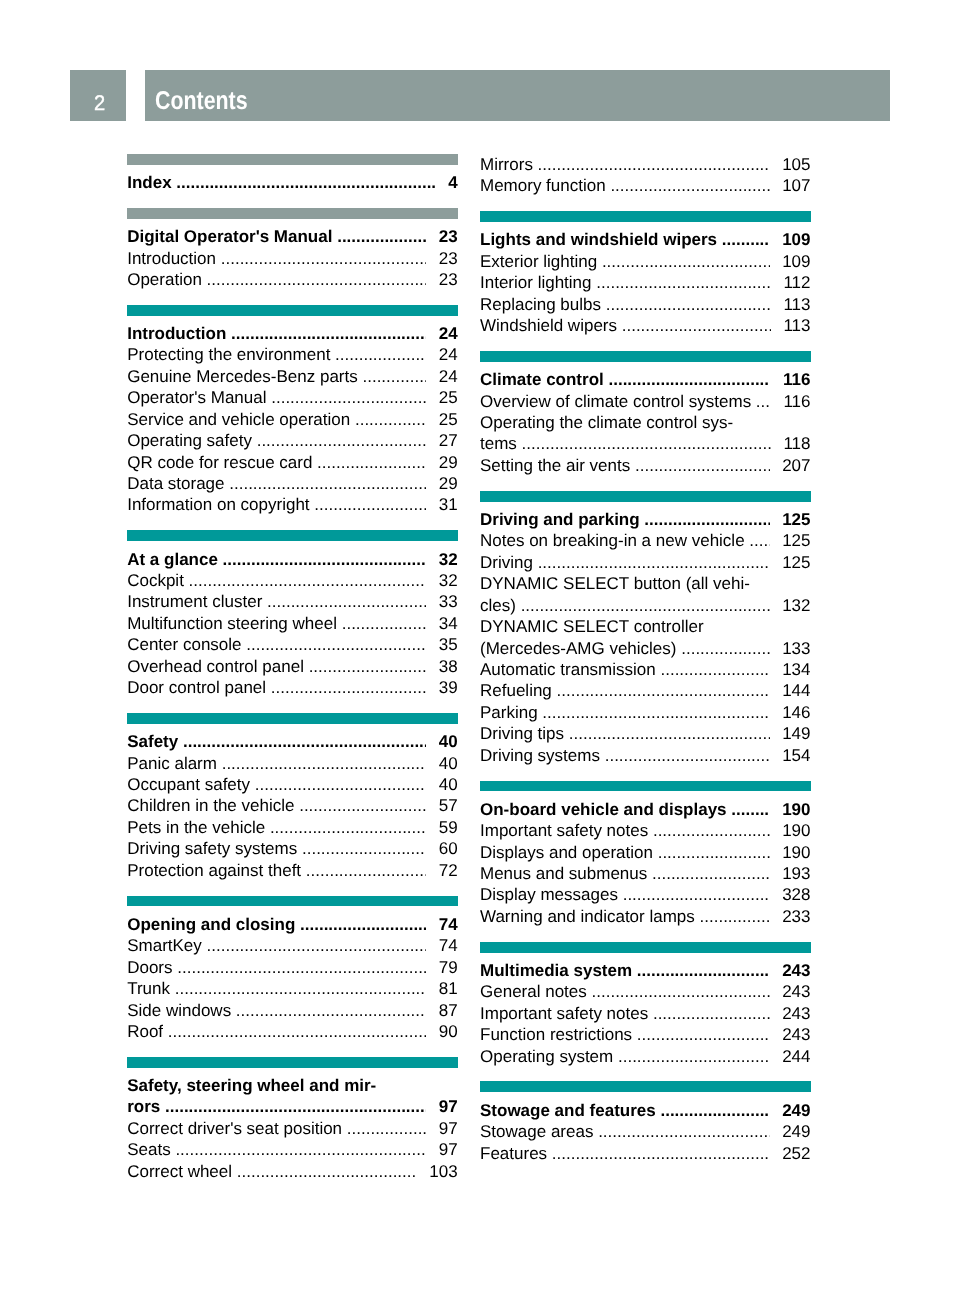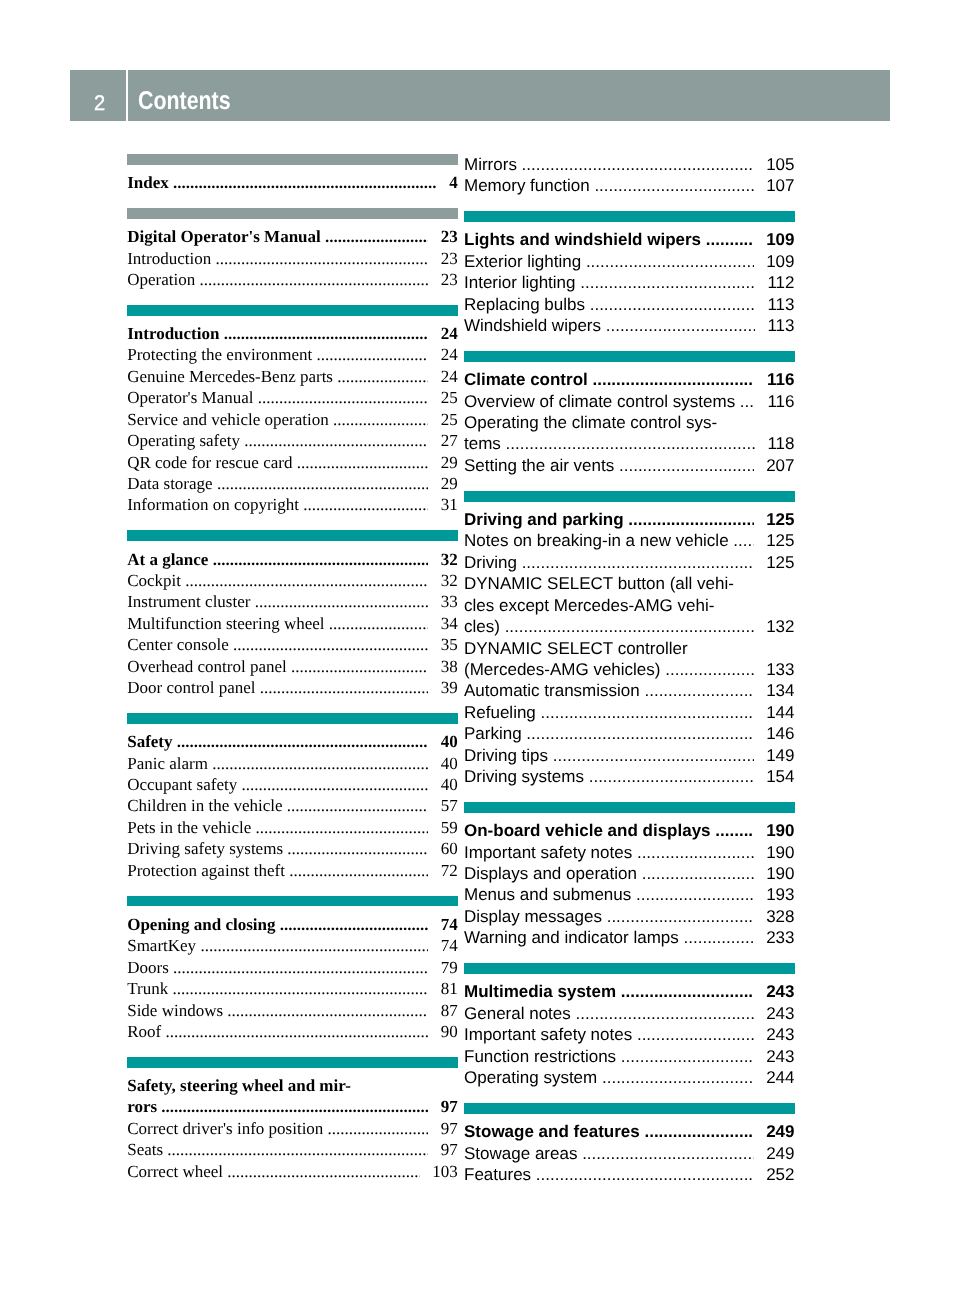--- a/index.html
+++ b/index.html
@@ -23,34 +23,34 @@
 }
 .header-num span{
   position:absolute;left:24.3px;top:34.9px;
   font-weight:normal;font-size:21.2px;line-height:0;
   -webkit-text-stroke:0.35px #fff;
   transform:scaleX(0.95);transform-origin:left center;
   white-space:nowrap;
 }
 .header-gap{width:2.5px;background:#fff;}
 .header-title{
-  flex:1;background:var(--grey);color:#fff;position:relative;
+  flex:1;background:var(--grey);color:#fff;position:relative;margin-left:17px;
 }
 .header-title span{
   position:absolute;left:9.4px;top:31.6px;
   font-weight:bold;font-size:25.8px;line-height:0;
   transform:scaleX(0.828);transform-origin:left center;
   white-space:nowrap;
 }
 
 
 .cols{position:absolute;left:0;top:153.9px;width:960px;height:1060px;}
 .col{position:absolute;top:0;width:330.5px;}
-.col-left{left:127.2px;font-family:Liberation Serif, serif;}
-.col-right{left:464px;}
+.col-left{left:127.2px;}
+.col-right{left:480.0px;}
 
 .rule{height:10.9px;width:100%;}
 .rule.grey{background:var(--grey);}
 .rule.teal{background:var(--teal);}
 .sec .rule{margin-bottom:7.3px;}
 .sec+.sec .rule{margin-top:14.4px;}
 
 .entry{font-size:17px;line-height:21.44px;color:#000;}
 .entry.head{font-weight:bold;}
 .row{display:flex;align-items:flex-end;white-space:nowrap;height:21.44px;}
@@ -338,21 +338,21 @@
         <div class="entry head">
           <div class="cont">Safety, steering wheel and mir-</div>
           <div class="row">
               <span class="label">rors</span>
               <span class="leader">&nbsp;..........................................................................................</span>
               <span class="num">97</span>
             </div>
         </div>
         <div class="entry">
           <div class="row">
-              <span class="label">Correct driver's info position</span>
+              <span class="label">Correct driver's seat position</span>
               <span class="leader">&nbsp;..........................................................................................</span>
               <span class="num">97</span>
             </div>
         </div>
         <div class="entry">
           <div class="row">
               <span class="label">Seats</span>
               <span class="leader">&nbsp;..........................................................................................</span>
               <span class="num">97</span>
             </div>
@@ -471,21 +471,20 @@
         </div>
         <div class="entry">
           <div class="row">
               <span class="label">Driving</span>
               <span class="leader">&nbsp;..........................................................................................</span>
               <span class="num">125</span>
             </div>
         </div>
         <div class="entry">
           <div class="cont">DYNAMIC SELECT button (all vehi-</div>
-          <div class="cont">cles except Mercedes-AMG vehi-</div>
           <div class="row">
               <span class="label">cles)</span>
               <span class="leader">&nbsp;..........................................................................................</span>
               <span class="num">132</span>
             </div>
         </div>
         <div class="entry">
           <div class="cont">DYNAMIC SELECT controller</div>
           <div class="row">
               <span class="label">(Mercedes-AMG vehicles)</span>

